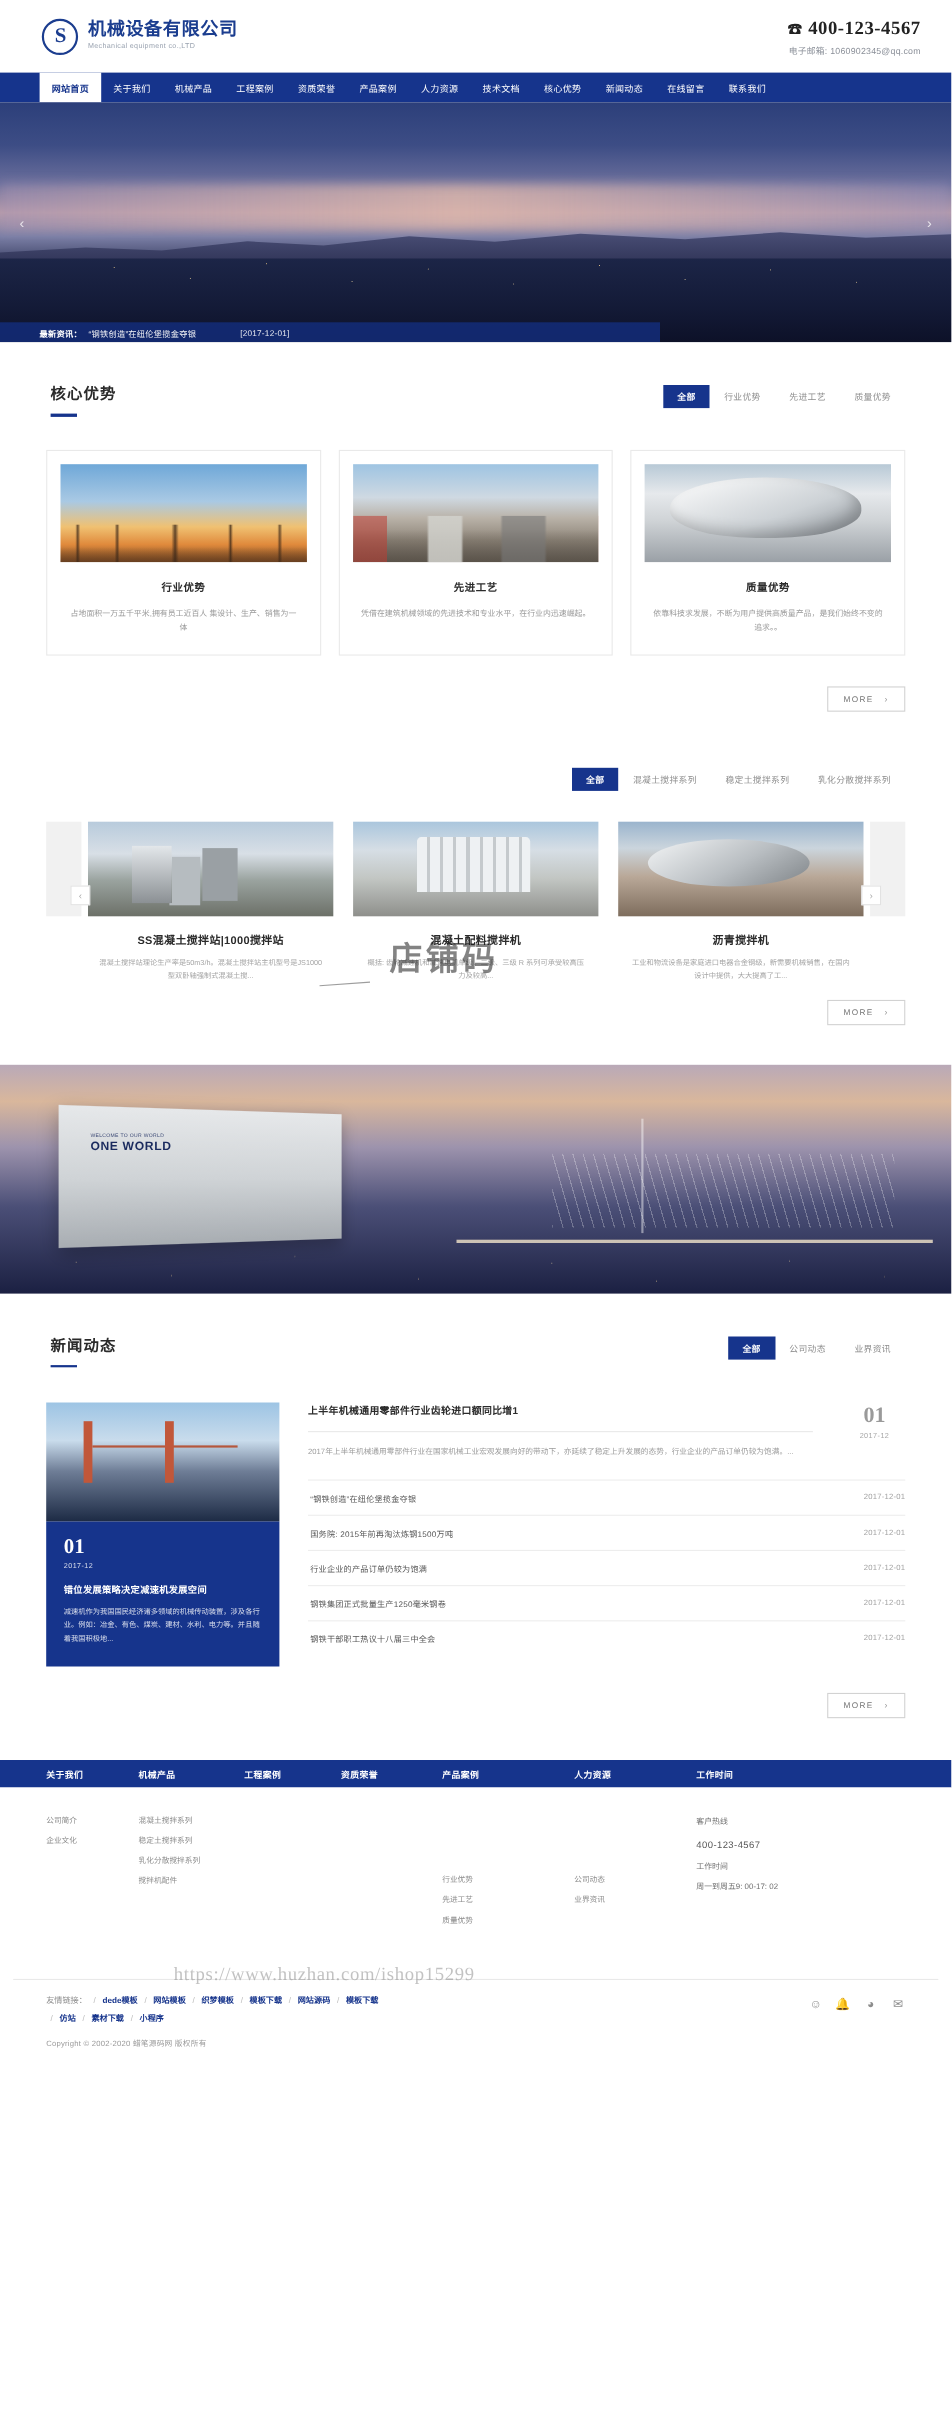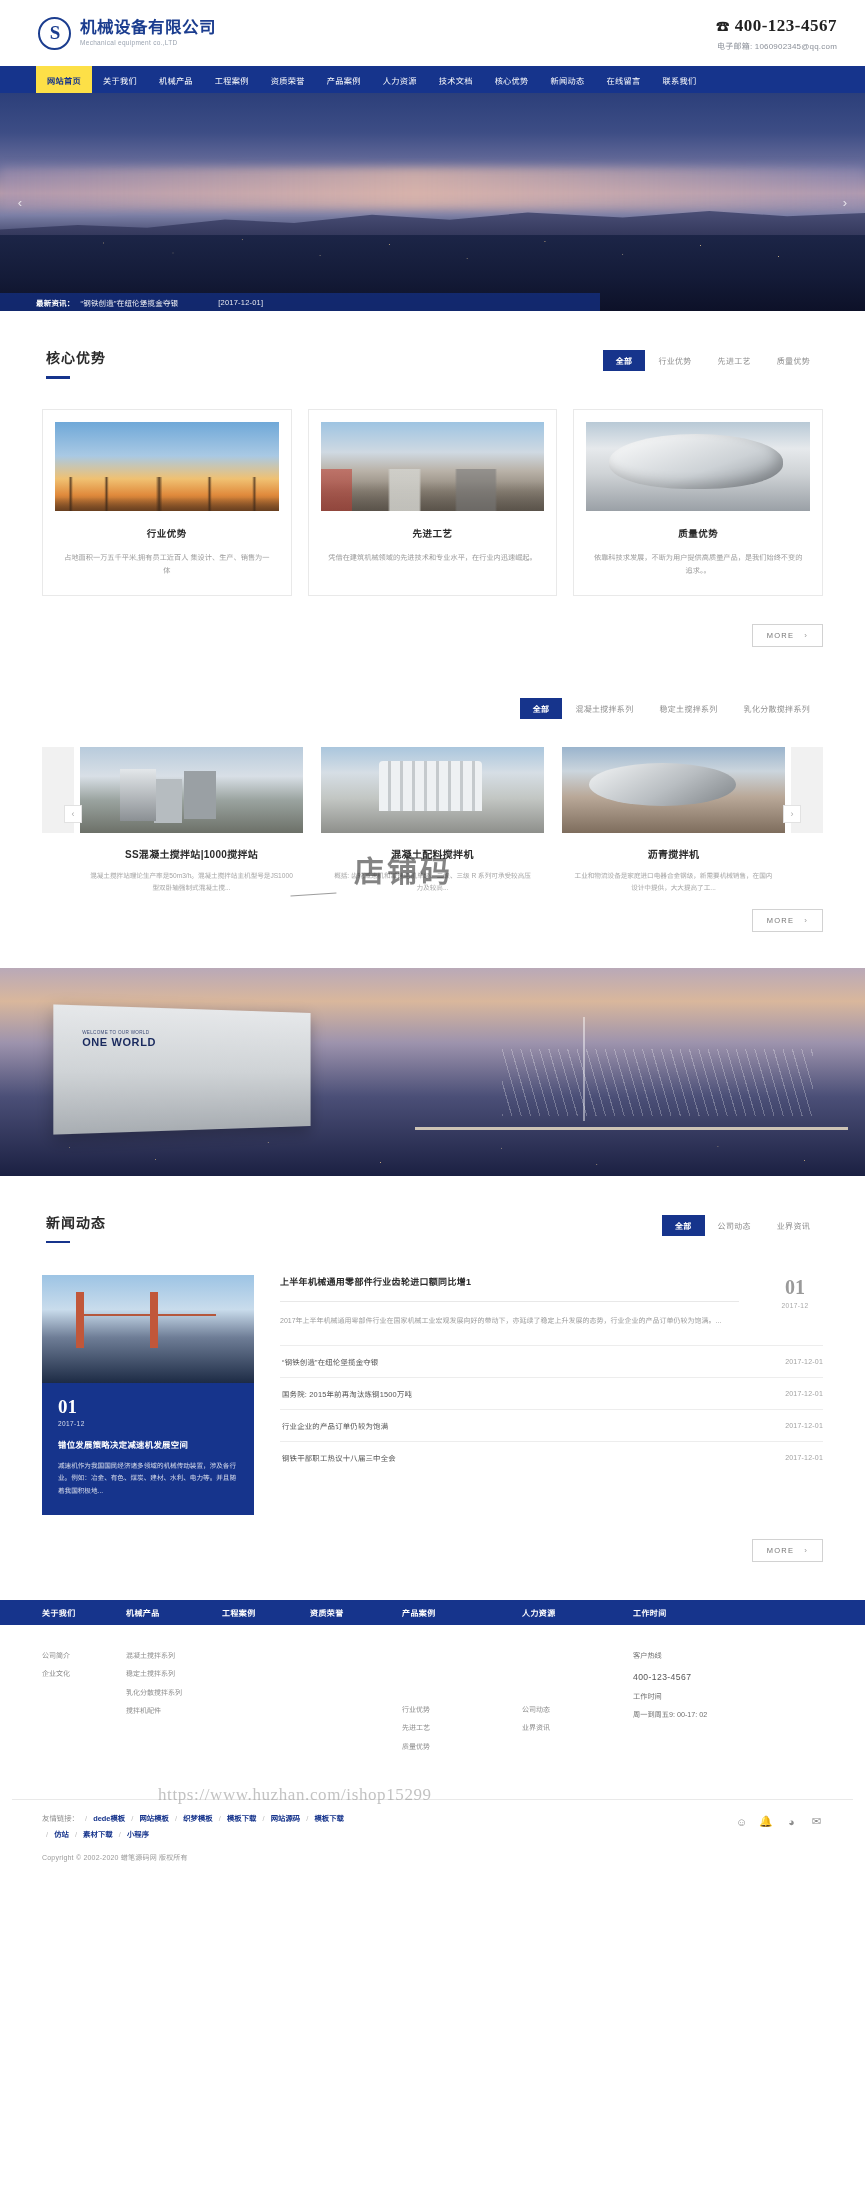--- a/index.html
+++ b/index.html
@@ -49,21 +49,21 @@
     display: flex;
     align-items: stretch;
     padding-left: 36px;
   }
   .nav-item {
     color: #fff; font-size: 8.2px; letter-spacing: .3px;
     display: flex; align-items: center;
     padding: 0 11px;
     cursor: pointer; white-space: nowrap;
   }
-  .nav-item.active { background: #fde047; color: #16348c; font-weight: bold; }
+  .nav-item.active { background: #ffffff; color: #16348c; font-weight: bold; }
 
   
   .banner {
     position: relative; height: 218px; overflow: hidden;
     background: linear-gradient(#2c3f7a 0%, #3d4d85 18%, #6b6f9c 34%, #b79ba8 46%, #7b7fa6 56%, #2b3154 70%, #161c3a 100%);
   }
   .banner .sky-glow {
     position: absolute; left: 0; right: 0; top: 74px; height: 42px;
     background: linear-gradient(90deg, rgba(170,150,180,.45), rgba(226,186,172,.75) 48%, rgba(160,150,190,.4));
     filter: blur(5px);
@@ -566,20 +566,24 @@
         </div>
         <div class="news-item">
           <div class="ni-title">国务院: 2015年前再淘汰炼钢1500万吨</div>
           <div class="ni-date">2017-12-01</div>
         </div>
         <div class="news-item">
           <div class="ni-title">行业企业的产品订单仍较为饱满</div>
           <div class="ni-date">2017-12-01</div>
         </div>
         <div class="news-item">
+          <div class="ni-title">钢铁集团正式批量生产1250毫米钢卷</div>
+          <div class="ni-date">2017-12-01</div>
+        </div>
+        <div class="news-item">
           <div class="ni-title">钢铁干部职工热议十八届三中全会</div>
           <div class="ni-date">2017-12-01</div>
         </div>
       </div>
     </div>
   </div>
 
   <div class="more-wrap" style="margin-top:24px;">
     <div class="more-btn">
       <span>MORE</span>

